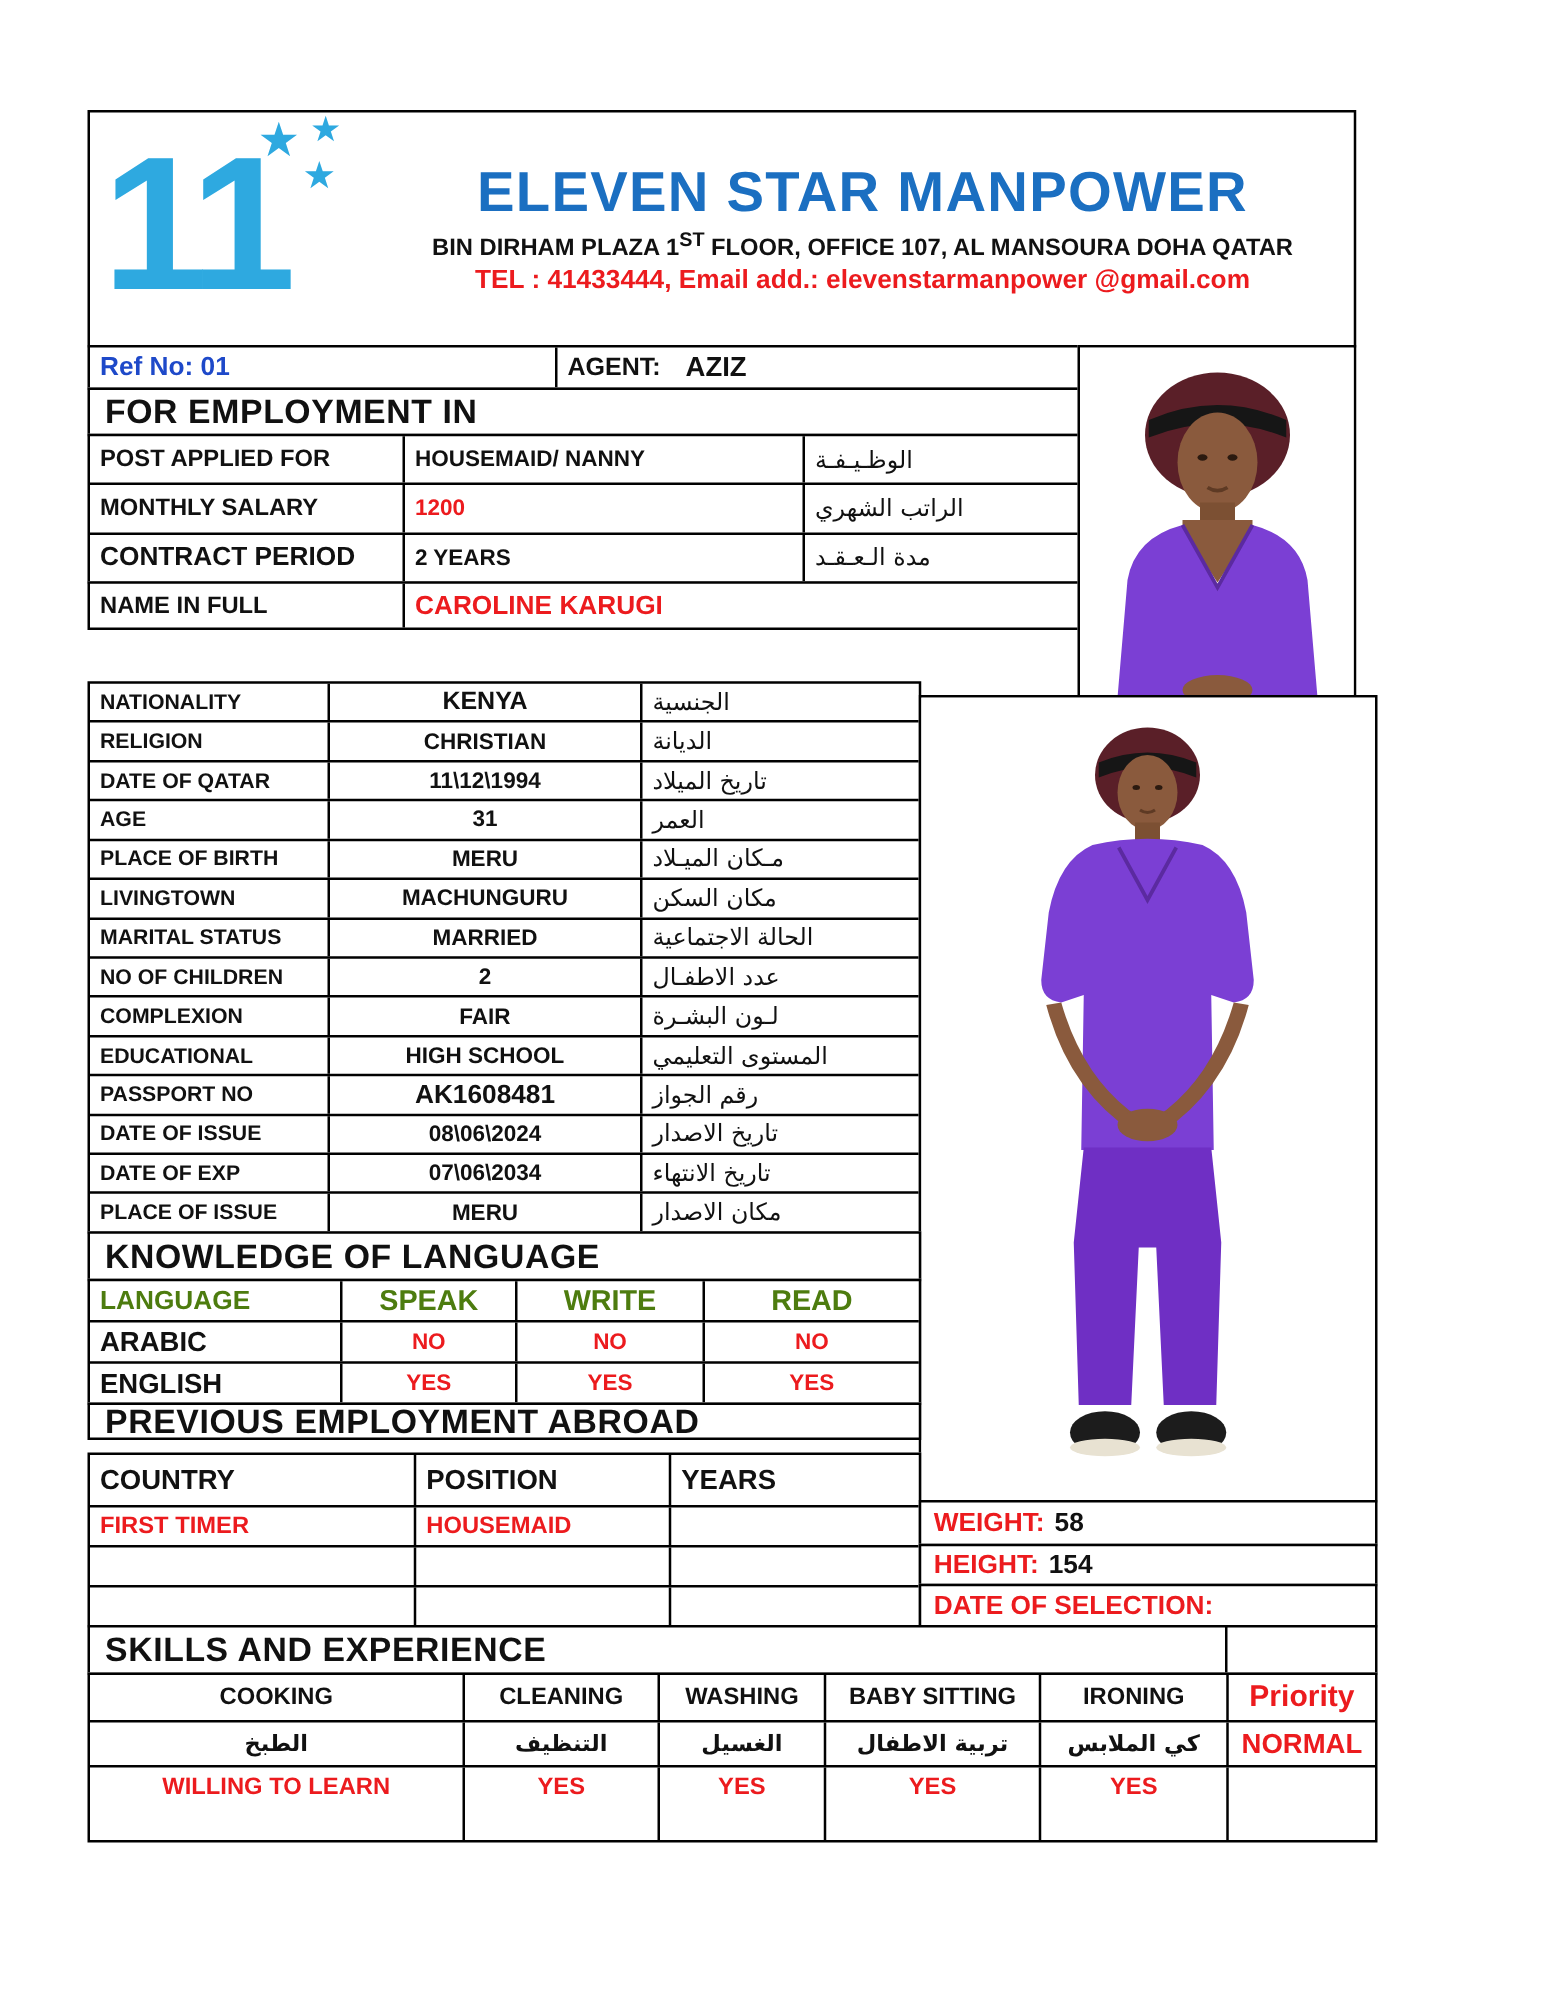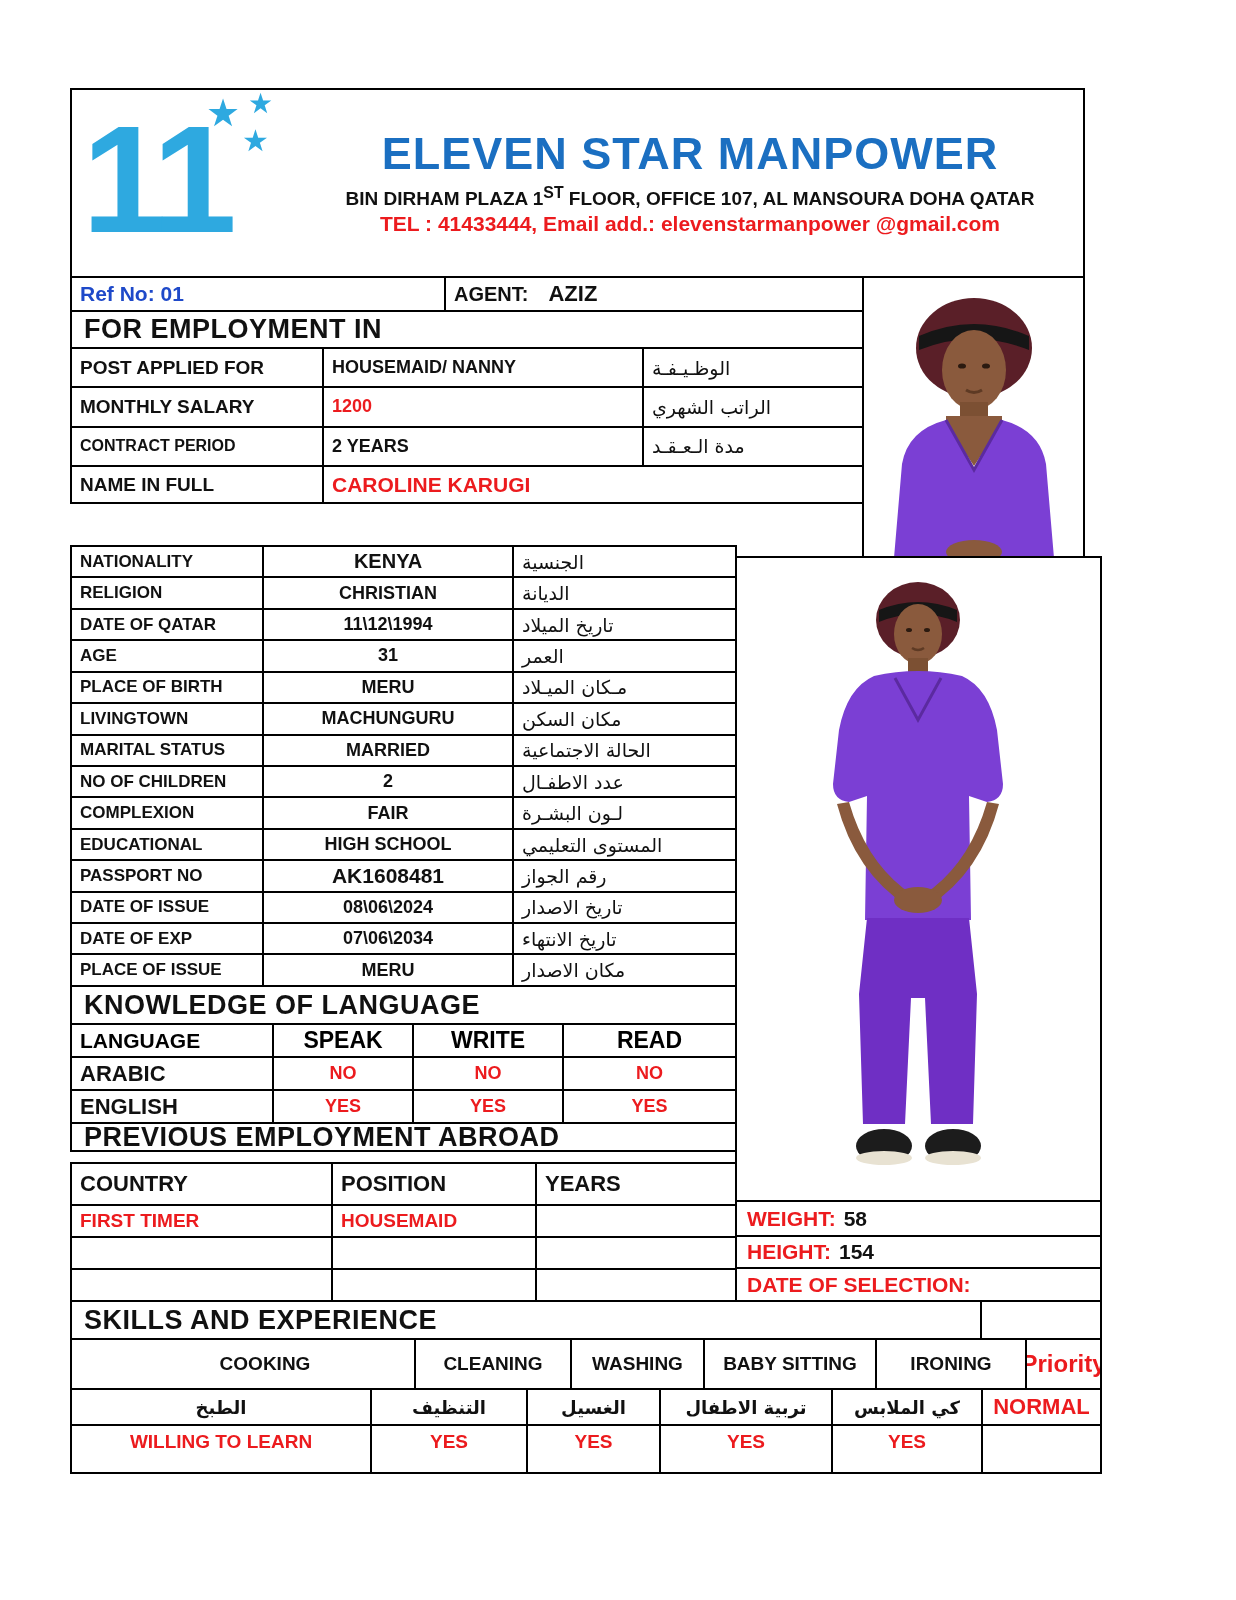--- a/index.html
+++ b/index.html
@@ -9,36 +9,36 @@
   .tbl .tr{flex:1;display:flex;align-items:stretch;min-height:0;}
   .tbl .tr + .tr{border-top:2px solid #000;}
   .tr .c{display:flex;align-items:center;box-sizing:border-box;padding:0 8px;overflow:hidden;white-space:nowrap;}
   .tr .c + .c{border-left:2px solid #000;}
   .sec-title{display:flex;align-items:center;padding-left:12px;font-size:27px;font-weight:800;letter-spacing:.5px;}
   .lbl{font-weight:700;font-size:17px;}
   .val{font-weight:700;font-size:18px;}
   .ar{font-family:"DejaVu Sans",sans-serif;font-size:19px;justify-content:flex-end;text-align:right;font-weight:400;}
   .center{justify-content:center;text-align:center;}
   .red{color:#EC1B1E;}
-  .maroon{color:#000000;}
+  .maroon{color:#4d7c0f;}
   .blue-ref{color:#1E49C9;}
   
   #logo{position:absolute;left:10px;top:14px;font-size:152px;font-weight:800;line-height:150px;color:#2EA9E0;letter-spacing:-6px;}
   .star{position:absolute;color:#2EA9E0;line-height:1;}
   #title{position:absolute;left:235px;right:10px;top:38px;text-align:center;font-size:45px;font-weight:800;letter-spacing:1px;color:#1B6FC1;}
   #addr{position:absolute;left:235px;right:10px;top:94px;text-align:center;font-size:19px;font-weight:700;color:#111;}
   #tel{position:absolute;left:235px;right:10px;top:122px;text-align:center;font-size:21px;font-weight:700;color:#EC1B1E;}
   
   .emp .c1{width:250px;flex:none;} .emp .c2{width:320px;flex:none;} .emp .c3{flex:1;}
   .det .c1{width:190px;flex:none;} .det .c2{width:250px;flex:none;} .det .c3{flex:1;}
   .lang .c1{width:200px;flex:none;} .lang .c2{width:140px;flex:none;} .lang .c3{width:150px;flex:none;} .lang .c4{flex:1;}
   .prev .c1{width:259px;flex:none;} .prev .c2{width:204px;flex:none;} .prev .c3{flex:1;}
   .skl .c1{width:298px;flex:none;} .skl .c2{width:156px;flex:none;} .skl .c3{width:133px;flex:none;}
   .skl .c4{width:172px;flex:none;} .skl .c5{width:150px;flex:none;} .skl .c6{flex:1;}
-  .skl .r1{height:48px;flex:none;padding-left:44px;} .skl .r2{height:34px;flex:none;} .skl .r3{flex:1;}
+  .skl .r1{height:36px;flex:none;} .skl .r2{height:34px;flex:none;} .skl .r3{flex:1;}
   .skl .r3 .c{align-items:flex-start;padding-top:5px;}
   .prev .hrow{height:40px;flex:none;}
   .meas{display:flex;align-items:center;padding-left:10px;gap:8px;font-size:21px;font-weight:700;}
   svg{display:block;}
 </style>
 </head>
 <body>
 
 <div id="canvas">
 
@@ -69,21 +69,21 @@
       <div class="c c1 lbl" style="font-size:19px;">POST APPLIED FOR</div>
       <div class="c c2 val">HOUSEMAID/ NANNY</div>
       <div class="c c3 ar" dir="rtl">الوظـيـفـة</div>
     </div>
     <div class="tr">
       <div class="c c1 lbl" style="font-size:19px;">MONTHLY SALARY</div>
       <div class="c c2 val red">1200</div>
       <div class="c c3 ar" dir="rtl">الراتب الشهري</div>
     </div>
     <div class="tr">
-      <div class="c c1 lbl" style="font-size:16px;">CONTRACT PERIOD</div>
+      <div class="c c1 lbl" style="font-size:21px;">CONTRACT PERIOD</div>
       <div class="c c2 val">2 YEARS</div>
       <div class="c c3 ar" dir="rtl">مدة الـعـقـد</div>
     </div>
   </div>
 
   <div class="box tbl" style="left:70px;top:465px;width:795px;height:39px;">
     <div class="tr">
       <div class="c lbl" style="width:250px;flex:none;font-size:19px;">NAME IN FULL</div>
       <div class="c val red" style="flex:1;font-size:21px;">CAROLINE KARUGI</div>
     </div>

